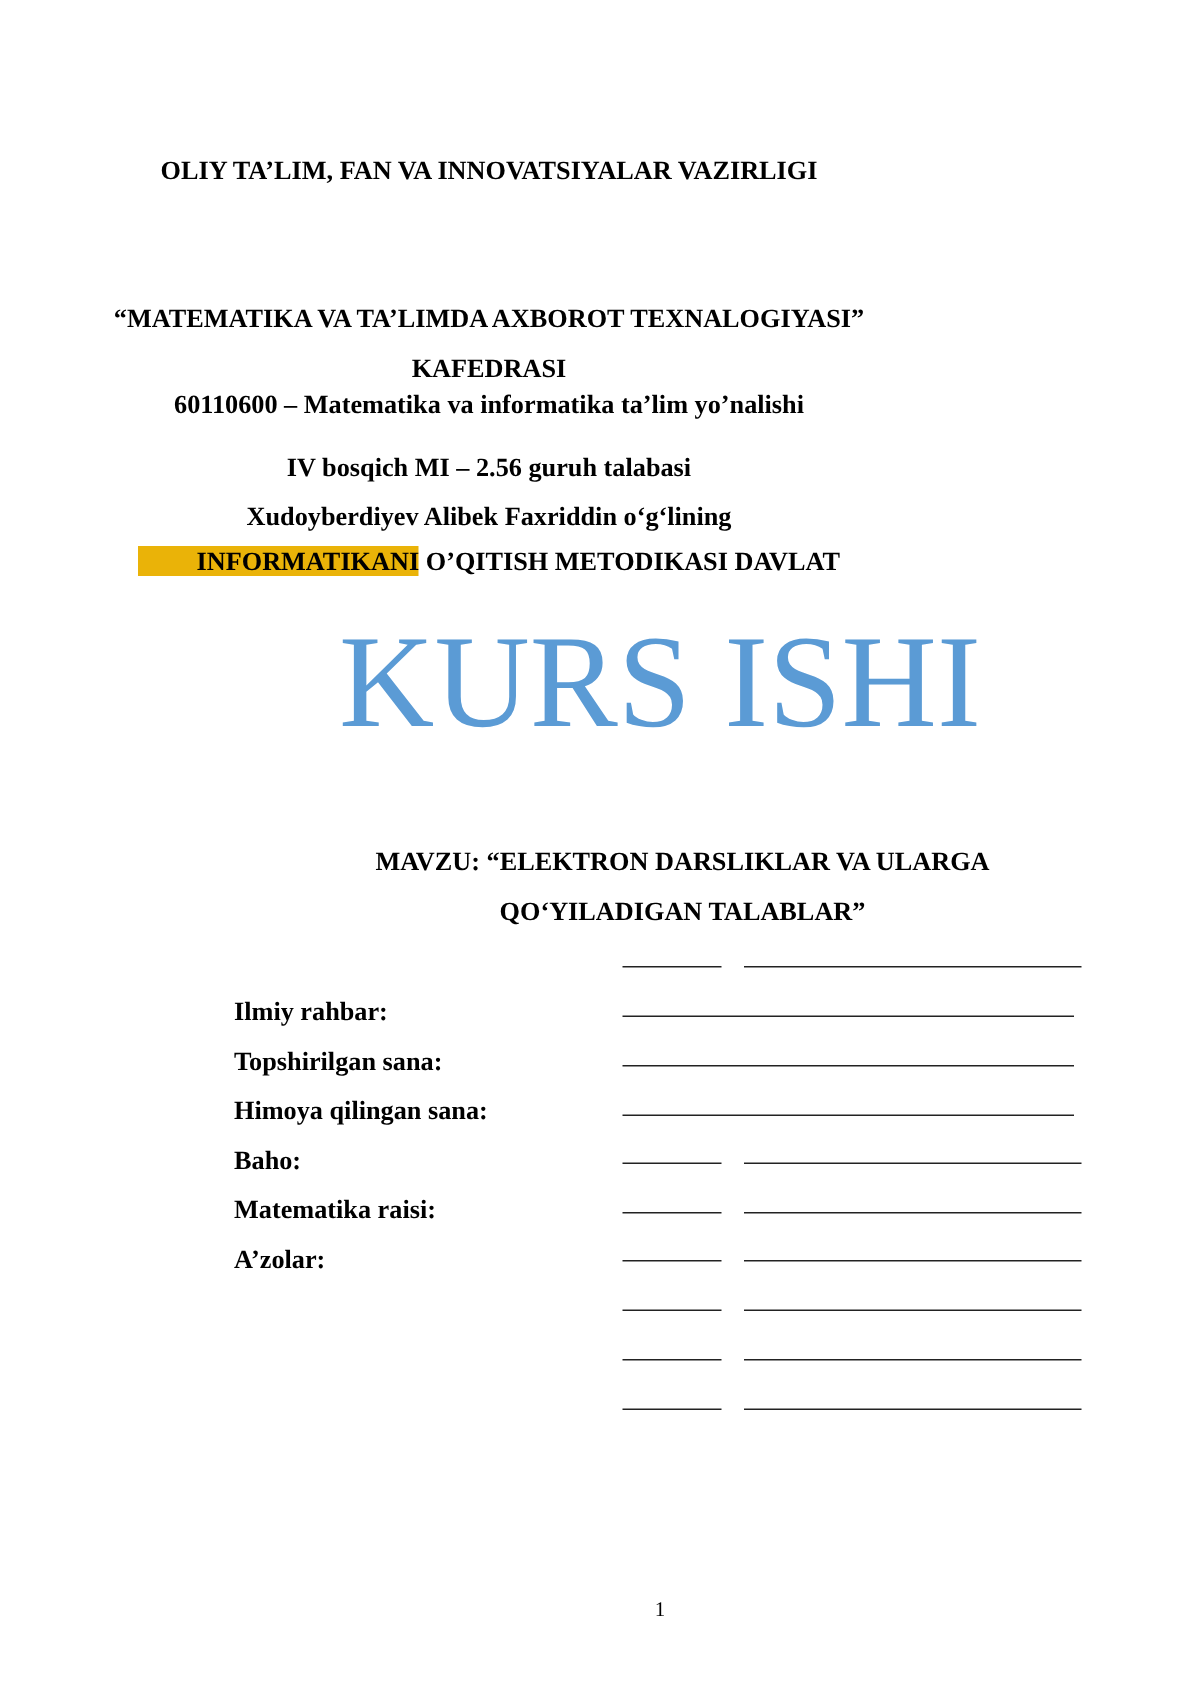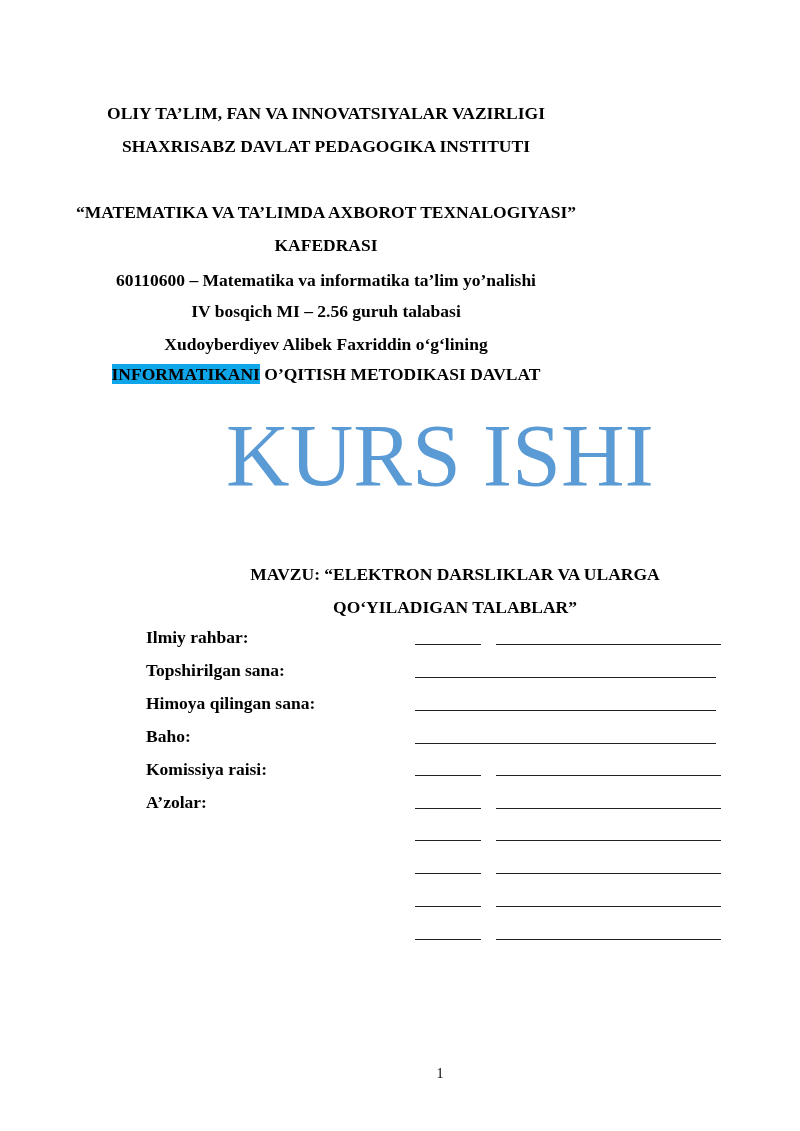--- a/index.html
+++ b/index.html
@@ -5,57 +5,56 @@
     html, body { margin: 0; padding: 0; background: #ffffff; }
     body {
       width: 800px; height: 1131px; position: relative; overflow: hidden;
       font-family: "Liberation Serif", "DejaVu Serif", serif; color: #000;
     }
     .page { position: absolute; left: 0; top: 0; width: 800px; height: 1131px; background: #fff; }
     .hline {
       position: absolute; left: 0; width: 652px; text-align: center;
       font-weight: bold; font-size: 17.5px; line-height: 22px; white-space: nowrap;
     }
-    .hl { background: #0ea5e9; }
+    .hl { background: #eab308; padding-left: 39px; }
     .title {
       position: absolute; left: 0; width: 880px; text-align: center;
       top: 406px; font-size: 88px; line-height: 100px; color: #5b9bd5;
       font-family: "Liberation Serif", "DejaVu Serif", serif; font-weight: normal;
       letter-spacing: 0px;
     }
     .label {
-      position: absolute; left: 146px; font-weight: bold; font-size: 17.5px; line-height: 22px;
+      position: absolute; left: 156px; font-weight: bold; font-size: 17.5px; line-height: 22px; margin-top: 37px;
     }
     .line { position: absolute; height: 0; border-top: 1.5px solid #222; }
     .pagenum { position: absolute; top: 1066px; left: 0; width: 880px; text-align: center; font-size: 14px; }
   </style>
 </head>
 <body>
 
 <div class="page">
 
   <div class="hline" style="top:102px">OLIY TA’LIM, FAN VA INNOVATSIYALAR VAZIRLIGI</div>
-  <div class="hline" style="top:135px">SHAXRISABZ DAVLAT PEDAGOGIKA INSTITUTI</div>
   <div class="hline" style="top:201px">“MATEMATIKA VA TA’LIMDA AXBOROT TEXNALOGIYASI”</div>
   <div class="hline" style="top:234px">KAFEDRASI</div>
-  <div class="hline" style="top:269px">60110600 – Matematika va informatika ta’lim yo’nalishi</div>
+  <div class="hline" style="top:258px">60110600 – Matematika va informatika ta’lim yo’nalishi</div>
   <div class="hline" style="top:300px">IV bosqich MI – 2.56 guruh talabasi</div>
   <div class="hline" style="top:333px">Xudoyberdiyev Alibek Faxriddin o‘g‘lining</div>
   <div class="hline" style="top:363px"><span class="hl">INFORMATIKANI</span><span> O’QITISH METODIKASI DAVLAT</span></div>
 
   <div class="title">KURS ISHI</div>
 
   <div class="hline" style="top:563px; left:55px; width:800px;">MAVZU: “ELEKTRON DARSLIKLAR VA ULARGA</div>
   <div class="hline" style="top:596px; left:55px; width:800px;">QO‘YILADIGAN TALABLAR”</div>
 
   <div class="label" style="top:626px">Ilmiy rahbar:</div>
   <div class="label" style="top:659px">Topshirilgan sana:</div>
   <div class="label" style="top:692px">Himoya qilingan sana:</div>
   <div class="label" style="top:725px">Baho:</div>
-  <div class="label" style="top:758px">Komissiya raisi:</div>
+  <div class="label" style="top:758px">Matematika raisi:</div>
   <div class="label" style="top:791px">A’zolar:</div>
 
   <div class="line" style="top:644px; left:415px; width:66px"></div>
   <div class="line" style="top:644px; left:496px; width:225px"></div>
 
   <div class="line" style="top:677px; left:415px; width:301px"></div>
   <div class="line" style="top:710px; left:415px; width:301px"></div>
   <div class="line" style="top:743px; left:415px; width:301px"></div>
 
   <div class="line" style="top:775px; left:415px; width:66px"></div>

